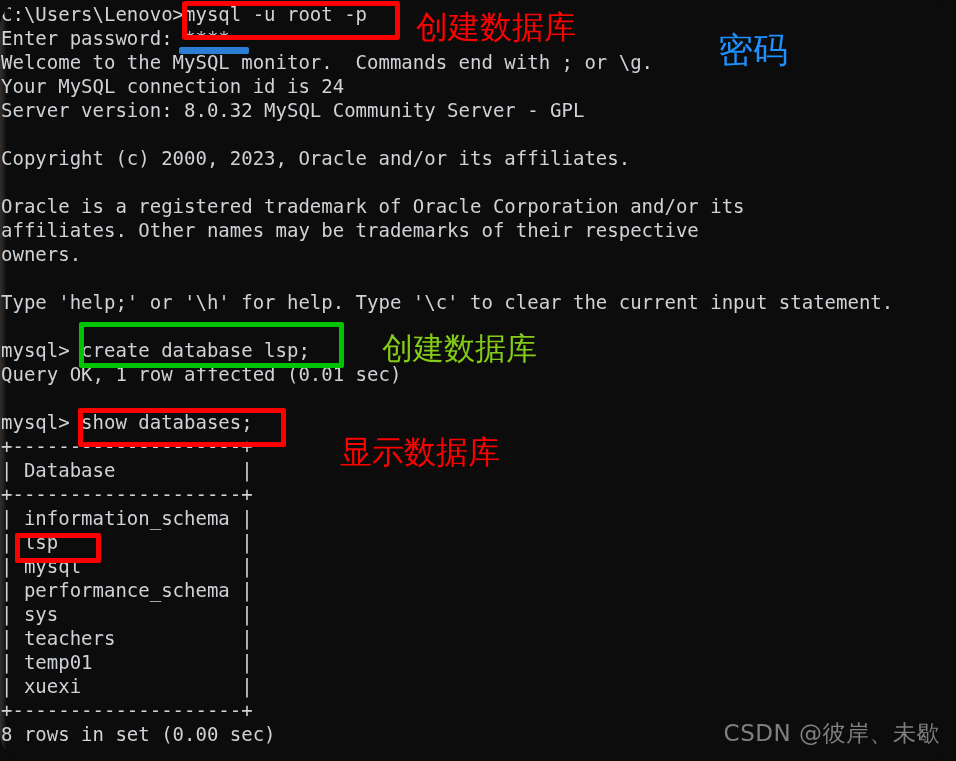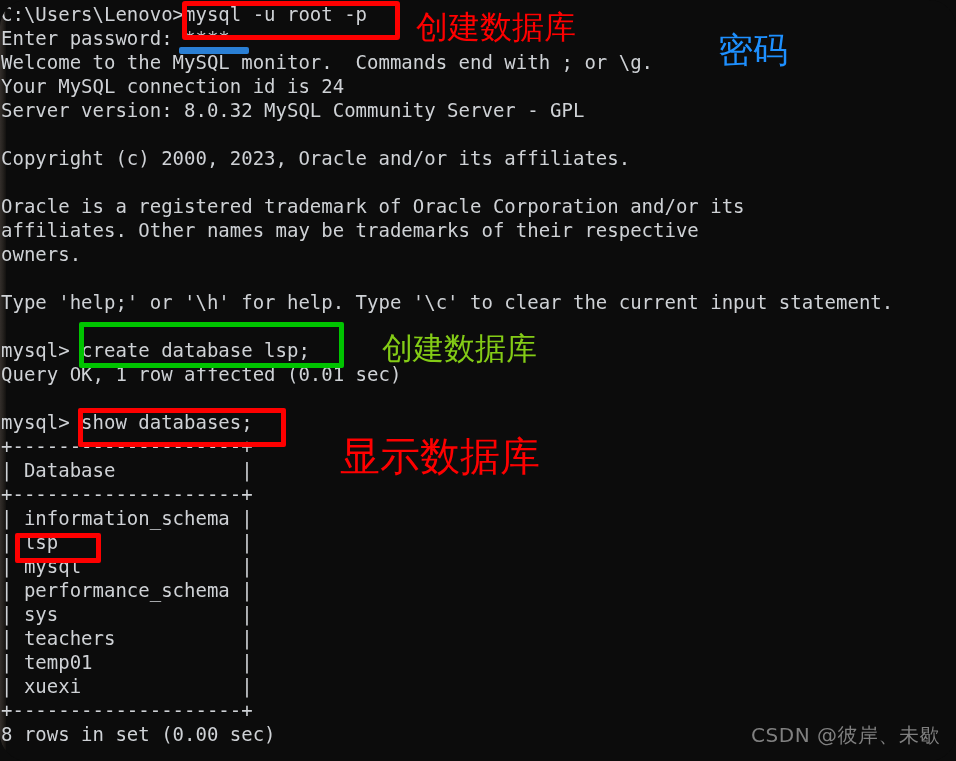--- a/index.html
+++ b/index.html
@@ -48,21 +48,21 @@
     white-space:nowrap;
     line-height:1;
   }
   .ann-underline { position:absolute; }
 
   .watermark {
     position:absolute;
     right:16px; bottom:12px;
     color:#8d8d8d;
     font-family:"DejaVu Sans","Liberation Sans",sans-serif;
-    font-size:20px;
+    font-size:23px;
     letter-spacing:.5px;
     opacity:.9;
   }
 </style>
 </head>
 <body>
 
 <div id="screen">
 
   <div class="edge-strip"></div>
@@ -76,19 +76,19 @@
   <div class="ann-underline" style="left:179px; top:47px; width:70px; height:7px; background:#2a7fd4; border-radius:2px;"></div>
 
   <div class="ann-label" style="left:686px; top:33px; color:#1e90ff; font-size:35px;margin-left:32px;">密码</div>
 
   <div class="ann-box" style="left:79px; top:322px; width:265px; height:46px; border:5px solid #00c400; border-radius:2px;"></div>
 
   <div class="ann-label" style="left:382px; top:333px; color:#84cc16; font-size:31px;">创建数据库</div>
 
   <div class="ann-box" style="left:78px; top:408px; width:208px; height:39px; border:5px solid #fe0000; border-radius:2px;"></div>
 
-  <div class="ann-label" style="left:340px; top:436px; color:#fe0000; font-size:40px;">显示数据库</div>
+  <div class="ann-label" style="left:340px; top:436px; color:#fe0000; font-size:32px;">显示数据库</div>
 
   <div class="ann-box" style="left:15px; top:533px; width:86px; height:30px; border:5px solid #fe0000; border-radius:2px;"></div>
 
   <div class="watermark">CSDN @彼岸、未歇</div>
 
 </div>
 
 </body></html>

